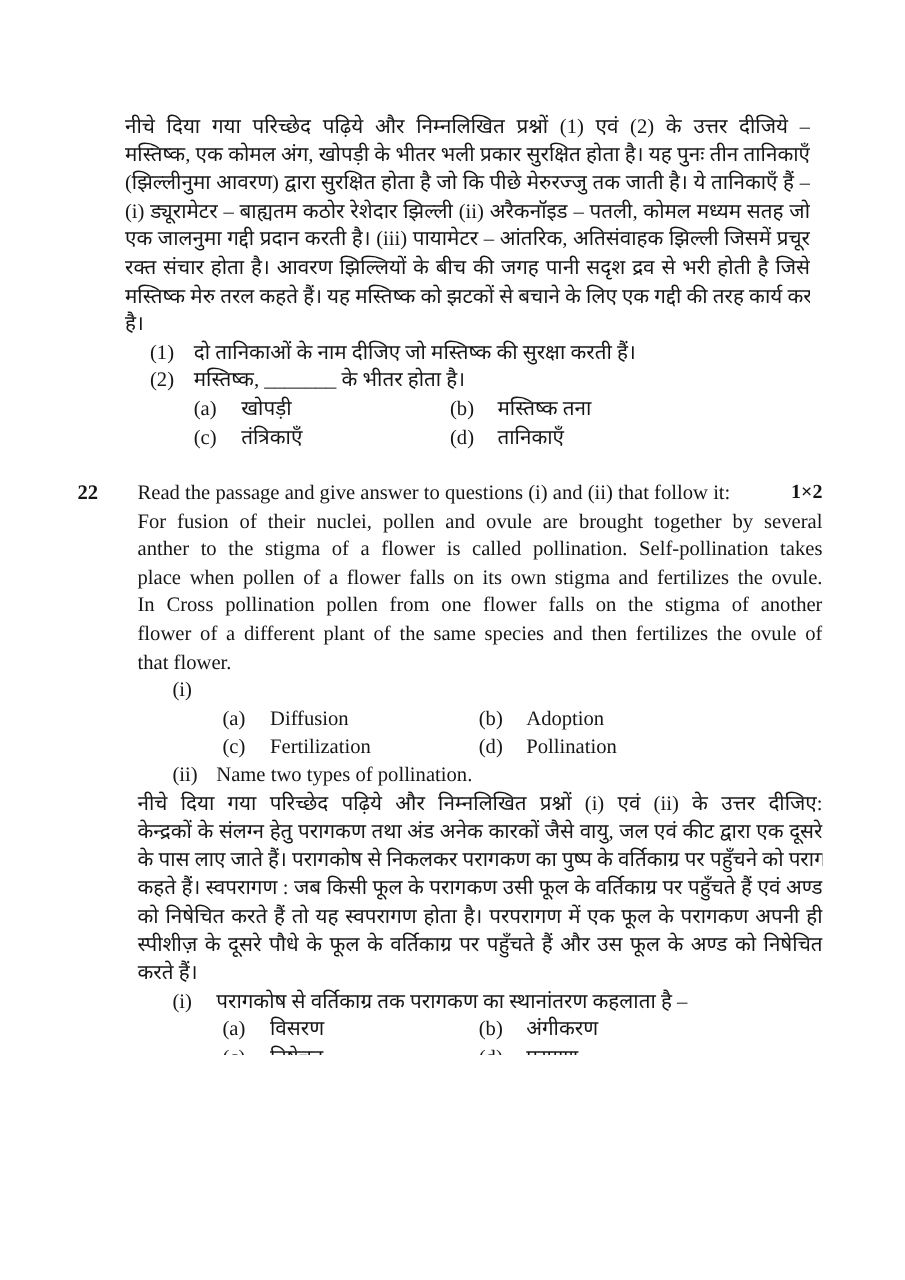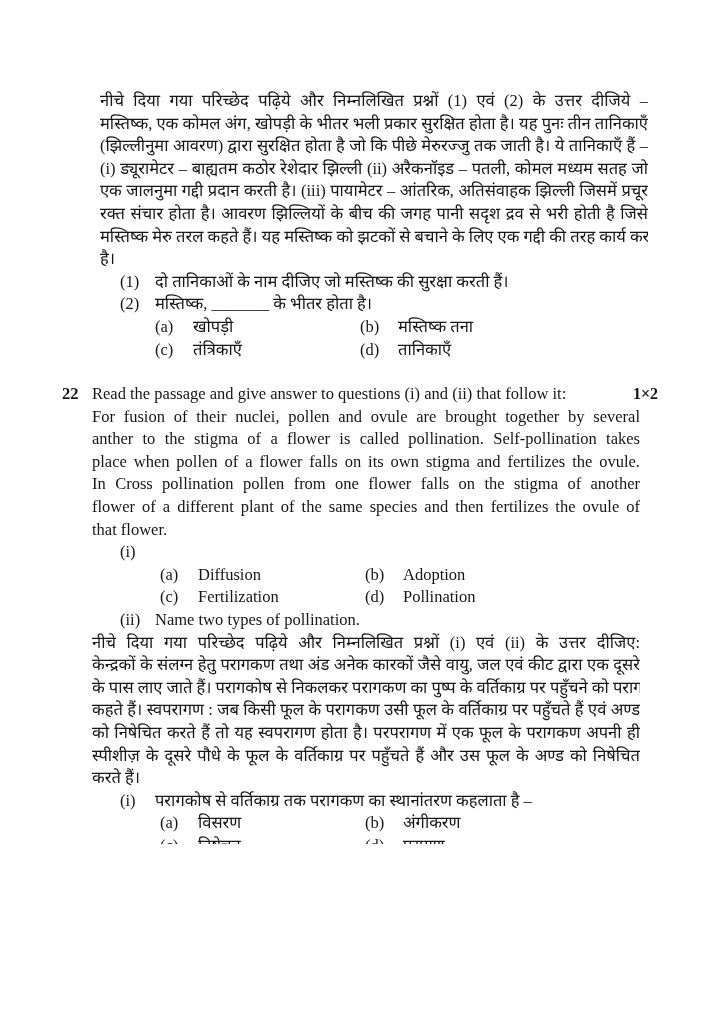--- a/index.html
+++ b/index.html
@@ -14,21 +14,21 @@
   .full { text-align-last:justify; }
   .subq { display:flex; font-size:16.5px; line-height:22.6px; }
   .subq .qn { flex:0 0 35px; }
   .ind20 { padding-left:20px; }
   .ind28 { padding-left:28px; }
   .opts  { display:grid; grid-template-columns:205px 1fr; font-size:16.5px; line-height:22.6px; }
   .opts1 { padding-left:55px; }
   .opts2 { padding-left:68px; }
   .opt   { display:flex; }
   .opt .letter { flex:0 0 38px; }
-  .q22row { display:flex; }
+  .q22row { display:flex;justify-content:space-between; }
   .qnum  { flex:0 0 30px; font-weight:bold; font-size:16.5px; line-height:22.6px; }
   .qbody { width:548px; }
   .marks { position:absolute; right:0; top:0; font-weight:bold; font-size:16px; line-height:22.6px; }
   .intro { font-size:16.5px; line-height:22.6px; }
   .footer { position:absolute; left:0; top:889px; width:724px; height:22px;
             font-weight:bold; font-size:15.5px; }
   .fcode  { position:absolute; left:70px;  top:0; }
   .fpage  { position:absolute; left:0; right:0; text-align:center; top:0; }
   .fbarcode { position:absolute; left:452px; top:3px; }
   .fcontd { position:absolute; right:54px; top:0;margin-left:24px; }

